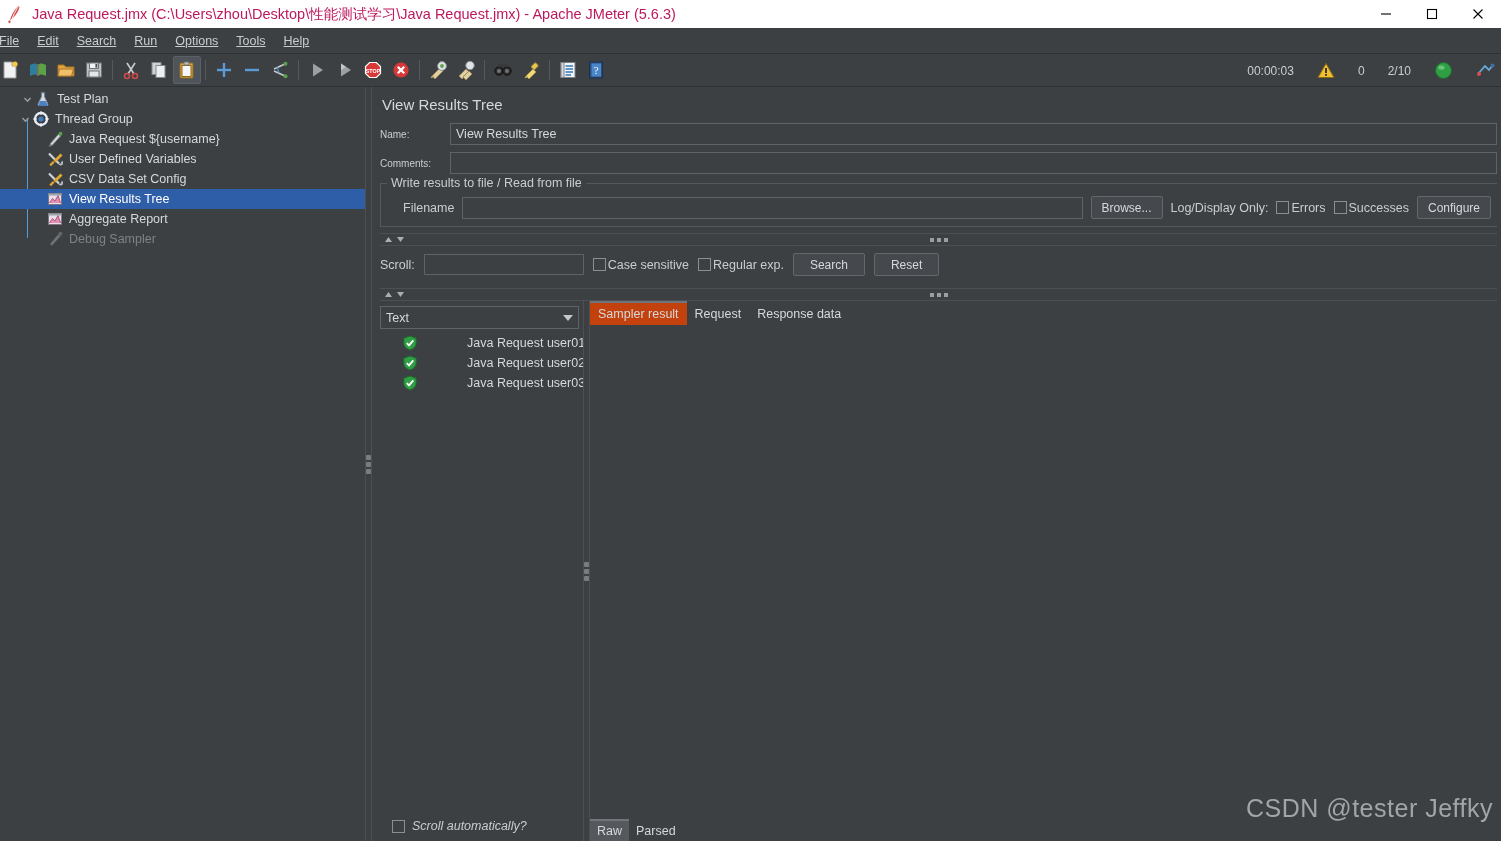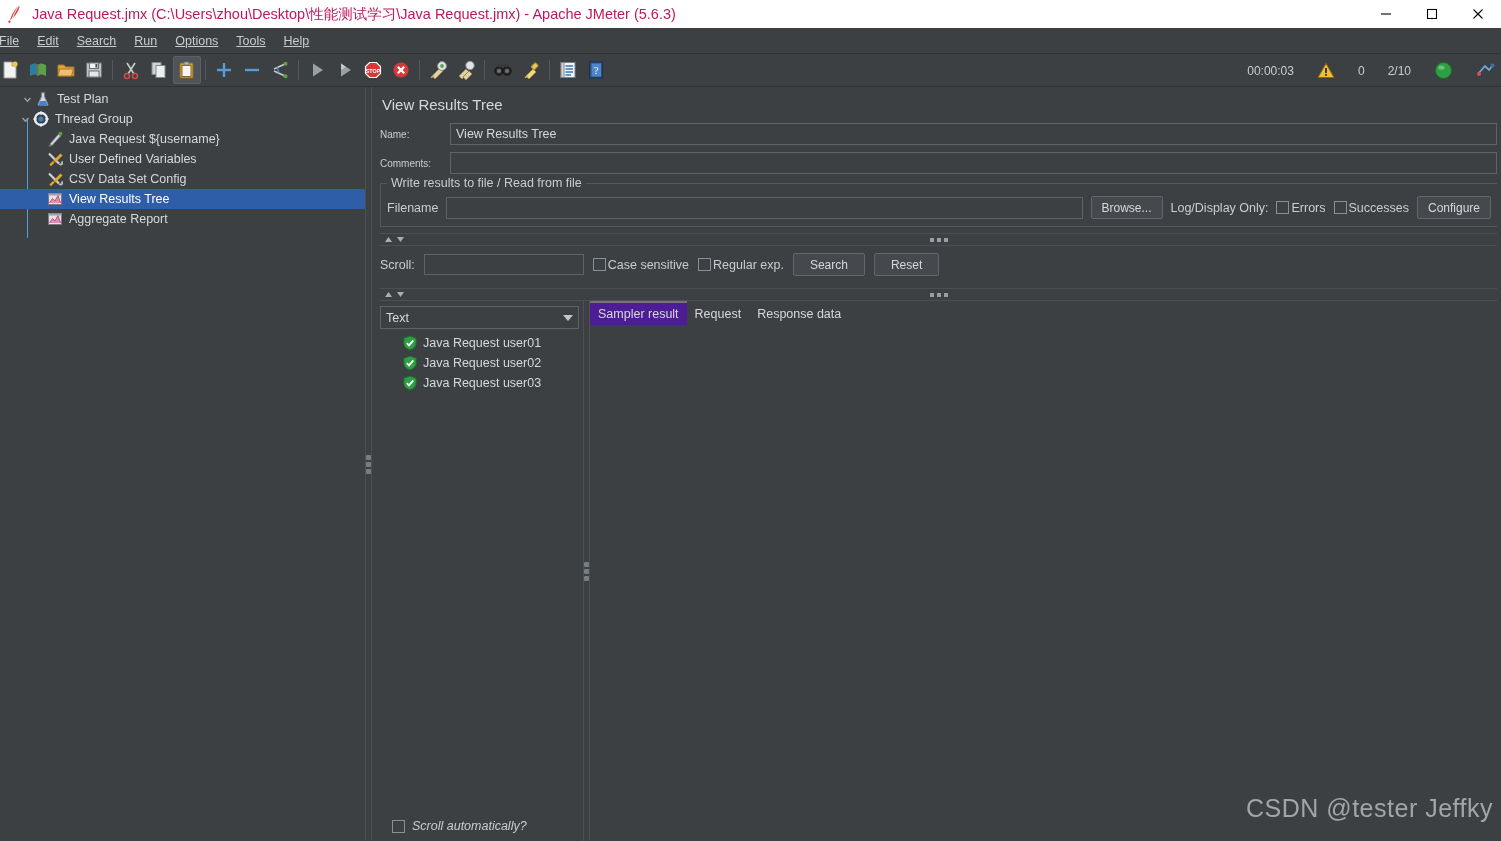--- a/index.html
+++ b/index.html
@@ -139,21 +139,21 @@
   .groupbox {
     margin: 2px 4px 0 8px; border: 1px solid #55595e;
     border-right: none;
     padding: 0 0 7px 0; position: relative;
   }
   .groupbox-title {
     position: absolute; top: -8px; left: 6px;
     background: #3c4043; padding: 0 4px;
     font-size: 12.5px; color: #c9cdd1; white-space: nowrap;
   }
-  .gb-row { display: flex; align-items: center; padding: 12px 6px 0 6px; gap: 8px; }
+  .gb-row { display: flex; align-items: center; padding: 12px 6px 0 6px; gap: 8px; margin-left: 16px; }
   .gb-label { font-size: 12.5px; color: #c9cdd1; white-space: nowrap; }
   .btn {
     background: #45494e; border: 1px solid #62676c; color: #d6d9dc;
     font-size: 12px; padding: 3px 10px; border-radius: 2px;
     font-family: "Liberation Sans", sans-serif; white-space: nowrap;
     min-height: 23px;
   }
   .chk-wrap { display: flex; align-items: center; gap: 2px; }
   .chk {
     width: 13px; height: 13px; border: 1px solid #8a8f95;
@@ -190,36 +190,36 @@
     margin: 5px 4px 0 0; height: 23px; background: #3c4043;
     border: 1px solid #5e6368; display: flex; align-items: center;
     padding: 0 5px; position: relative;
   }
   .combo-text { font-size: 12.5px; color: #d6d9dc; flex: 1 1 auto; }
   .combo-arrow { width: 0; height: 0; border-left: 5px solid transparent;
     border-right: 5px solid transparent; border-top: 6px solid #c3c7cb; }
   .res-list { flex: 1 1 auto; padding-top: 4px; overflow: hidden; }
   .res-item { display: flex; align-items: center; height: 20px; padding-left: 22px; }
   .res-icon { width: 16px; height: 16px; margin-right: 5px; flex: 0 0 16px; }
-  .res-label { font-size: 12.5px; color: #d6d9dc; white-space: nowrap; }
+  .res-label { font-size: 12.5px; color: #d6d9dc; white-space: nowrap; margin-left: 44px; }
   .scroll-auto { display: flex; align-items: center; gap: 7px; padding: 0 0 8px 12px; font-style: italic; }
 
   .vsplit2 {
     width: 7px; flex: 0 0 7px; background: #3c4043;
     border-left: 1px solid #4c5055; border-right: 1px solid #4c5055;
     display: flex; align-items: center; justify-content: center;
   }
 
   .results-right { flex: 1 1 auto; display: flex; flex-direction: column; overflow: hidden; }
   .tabstrip { display: flex; align-items: flex-end; height: 24px; }
   .tab {
     font-size: 12.5px; color: #d6d9dc; padding: 4px 8px 4px 8px;
     white-space: nowrap;
   }
-  .tab.active { background: #4c1d95; border-top: 2px solid #6f757b; }
+  .tab.active { background: #c2410c; border-top: 2px solid #6f757b; }
   .tab-content { flex: 1 1 auto; background: #3c4043; }
   .bottom-tabs { display: flex; align-items: flex-end; height: 22px; }
   .btab {
     font-size: 12.5px; color: #d6d9dc; padding: 3px 7px;
   }
   .btab.active { background: #55595e; border-top: 2px solid #6f757b; }
 
   .watermark {
     position: absolute; right: 8px; bottom: 18px;
     font-size: 25px; color: #b9bcbf; opacity: .82;
@@ -553,20 +553,29 @@
         <svg width="16" height="16" viewBox="0 0 16 16">
             <rect x="1.5" y="2.5" width="13" height="11" fill="#e7dfe9" stroke="#7d7382"></rect>
             <path d="M2.5 12 L5.5 7.5 L8 10 L11 4.5 L13.5 12 Z" fill="#e08fb0"></path>
             <path d="M2.5 12 L5.5 7.5 L8 10 L11 4.5 L13.5 12" stroke="#b0577e" fill="none"></path>
             <rect x="1.5" y="2.5" width="13" height="2" fill="#9ea4ab"></rect>
           </svg>
       </span>
       <span class="tree-label">Aggregate Report</span>
     </div>
 
+    <div class="tree-row disabled" style="padding-left:46px">
+      <span class="tree-icon">
+        <svg width="16" height="16" viewBox="0 0 16 16" opacity=".45">
+            <path d="M3 13 L11.5 3.2 L13.5 5 L5 14.5 Z" fill="#b7bbbf" stroke="#72767a"></path>
+            <path d="M11.2 3 L13.7 5.3 L14.8 3.9 a1.8 1.8 0 0 0-2.6-2.6z" fill="#8d9297"></path>
+          </svg>
+      </span>
+      <span class="tree-label">Debug Sampler</span>
+    </div>
   </div>
 
   <div class="vsplit">
     <span class="grip">
         <i></i>
         <i></i>
         <i></i>
       </span>
   </div>
 
@@ -700,18 +709,22 @@
           </span>
       </div>
 
       <div class="results-right">
         <div class="tabstrip">
           <div class="tab active">Sampler result</div>
           <div class="tab">Request</div>
           <div class="tab">Response data</div>
         </div>
         <div class="tab-content"></div>
+        <div class="bottom-tabs">
+          <div class="btab active">Raw</div>
+          <div class="btab">Parsed</div>
+        </div>
       </div>
     </div>
 
     <div class="watermark">CSDN @tester Jeffky</div>
   </div>
 </div>
 
 </body></html>

